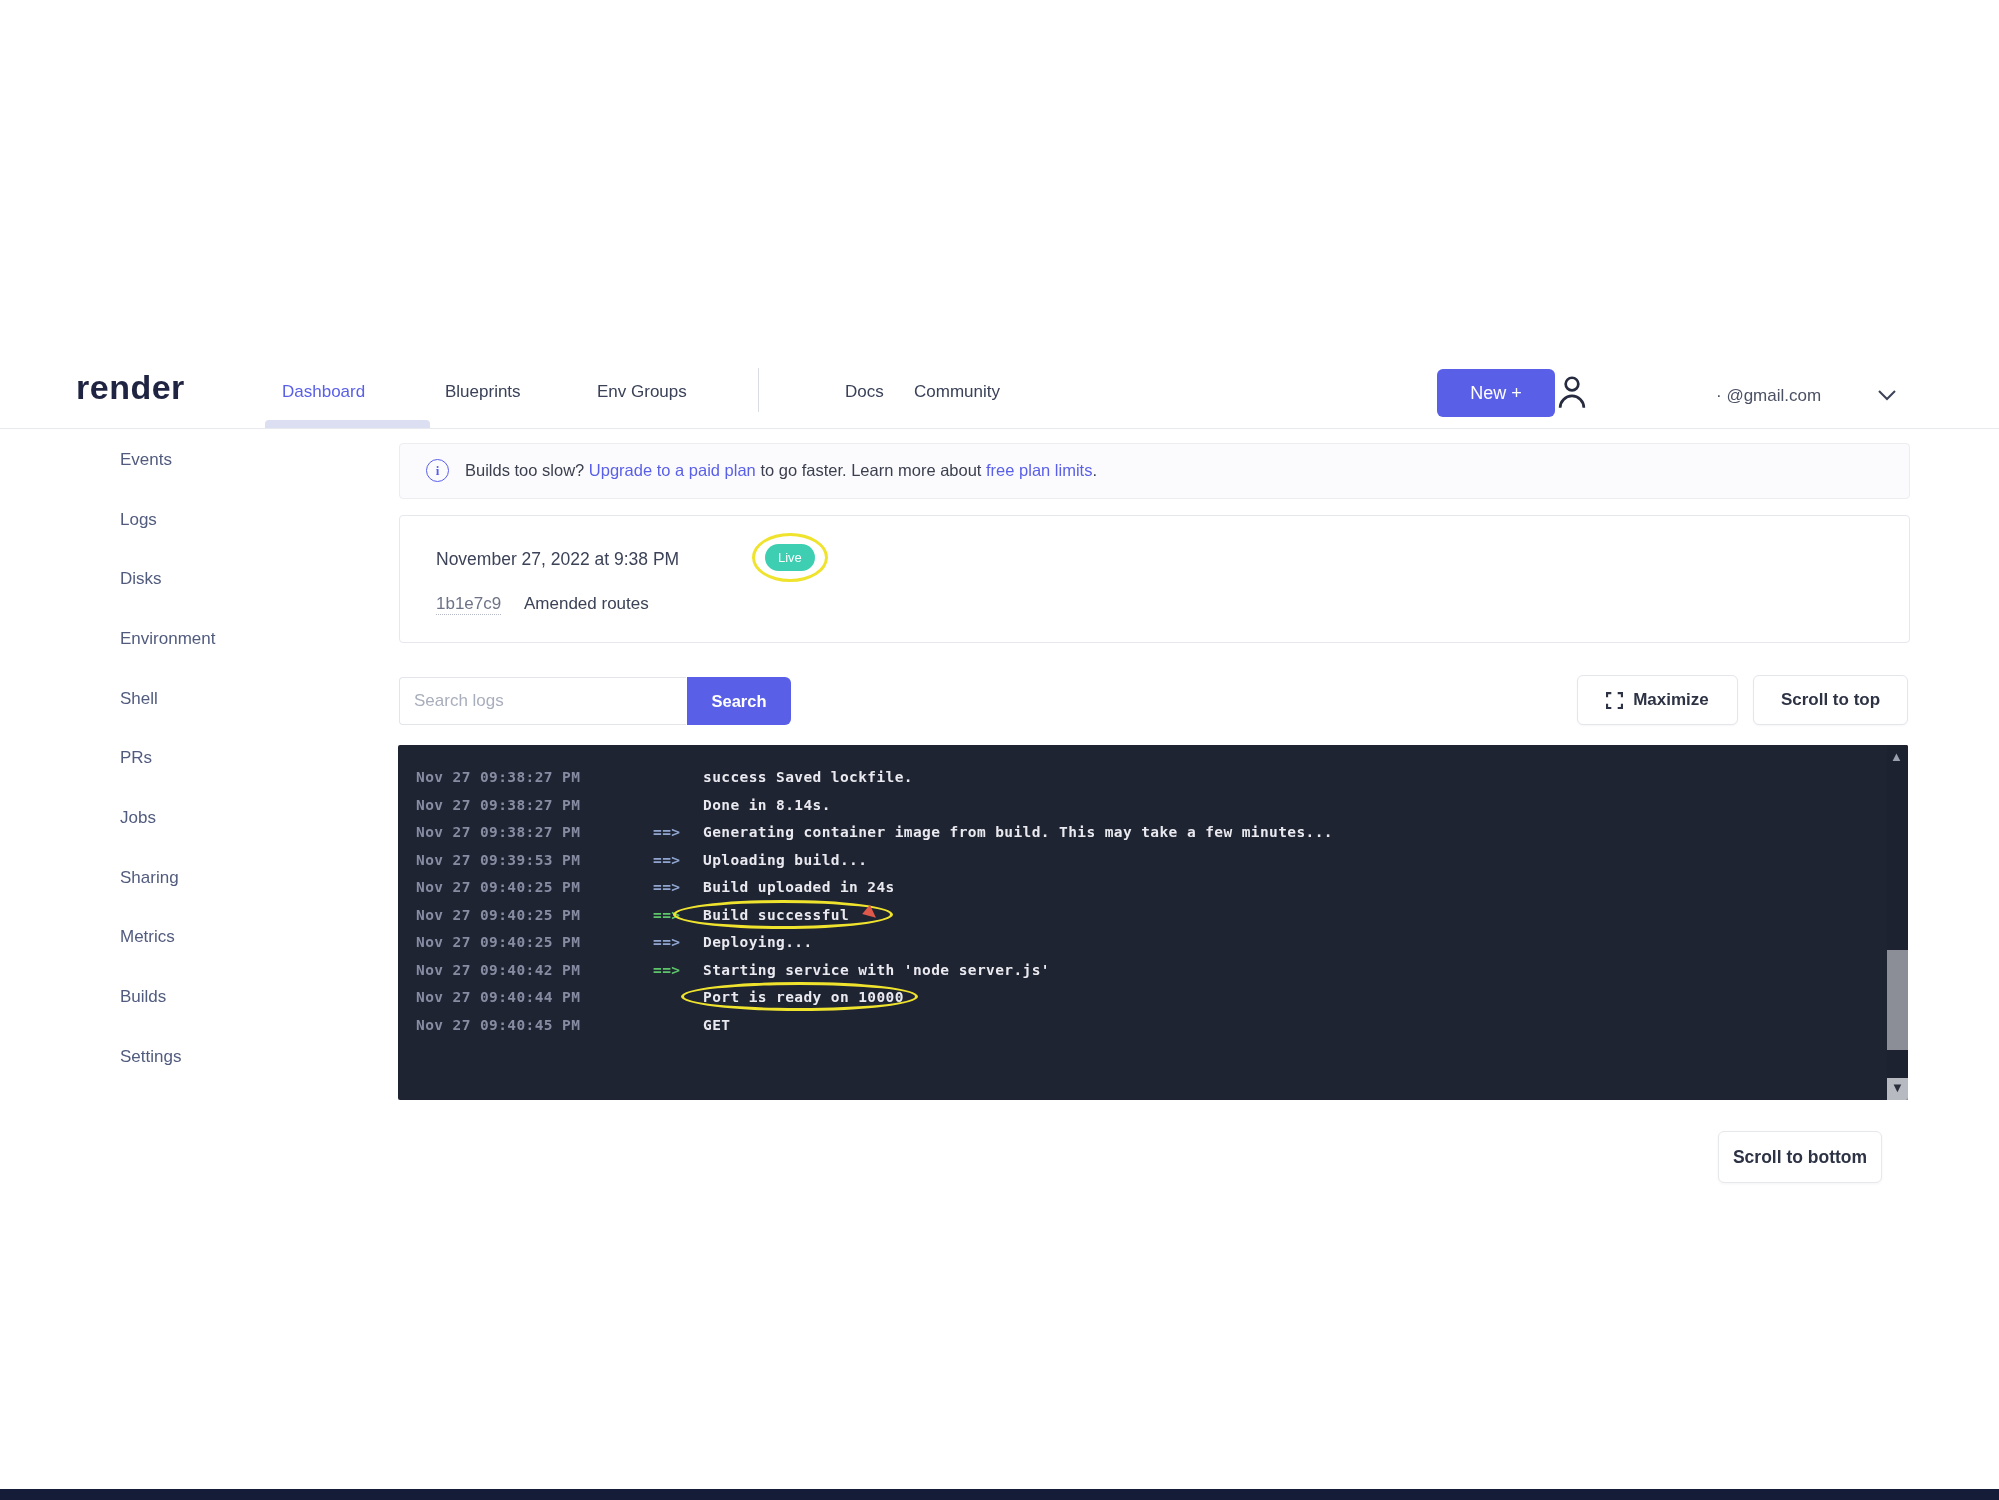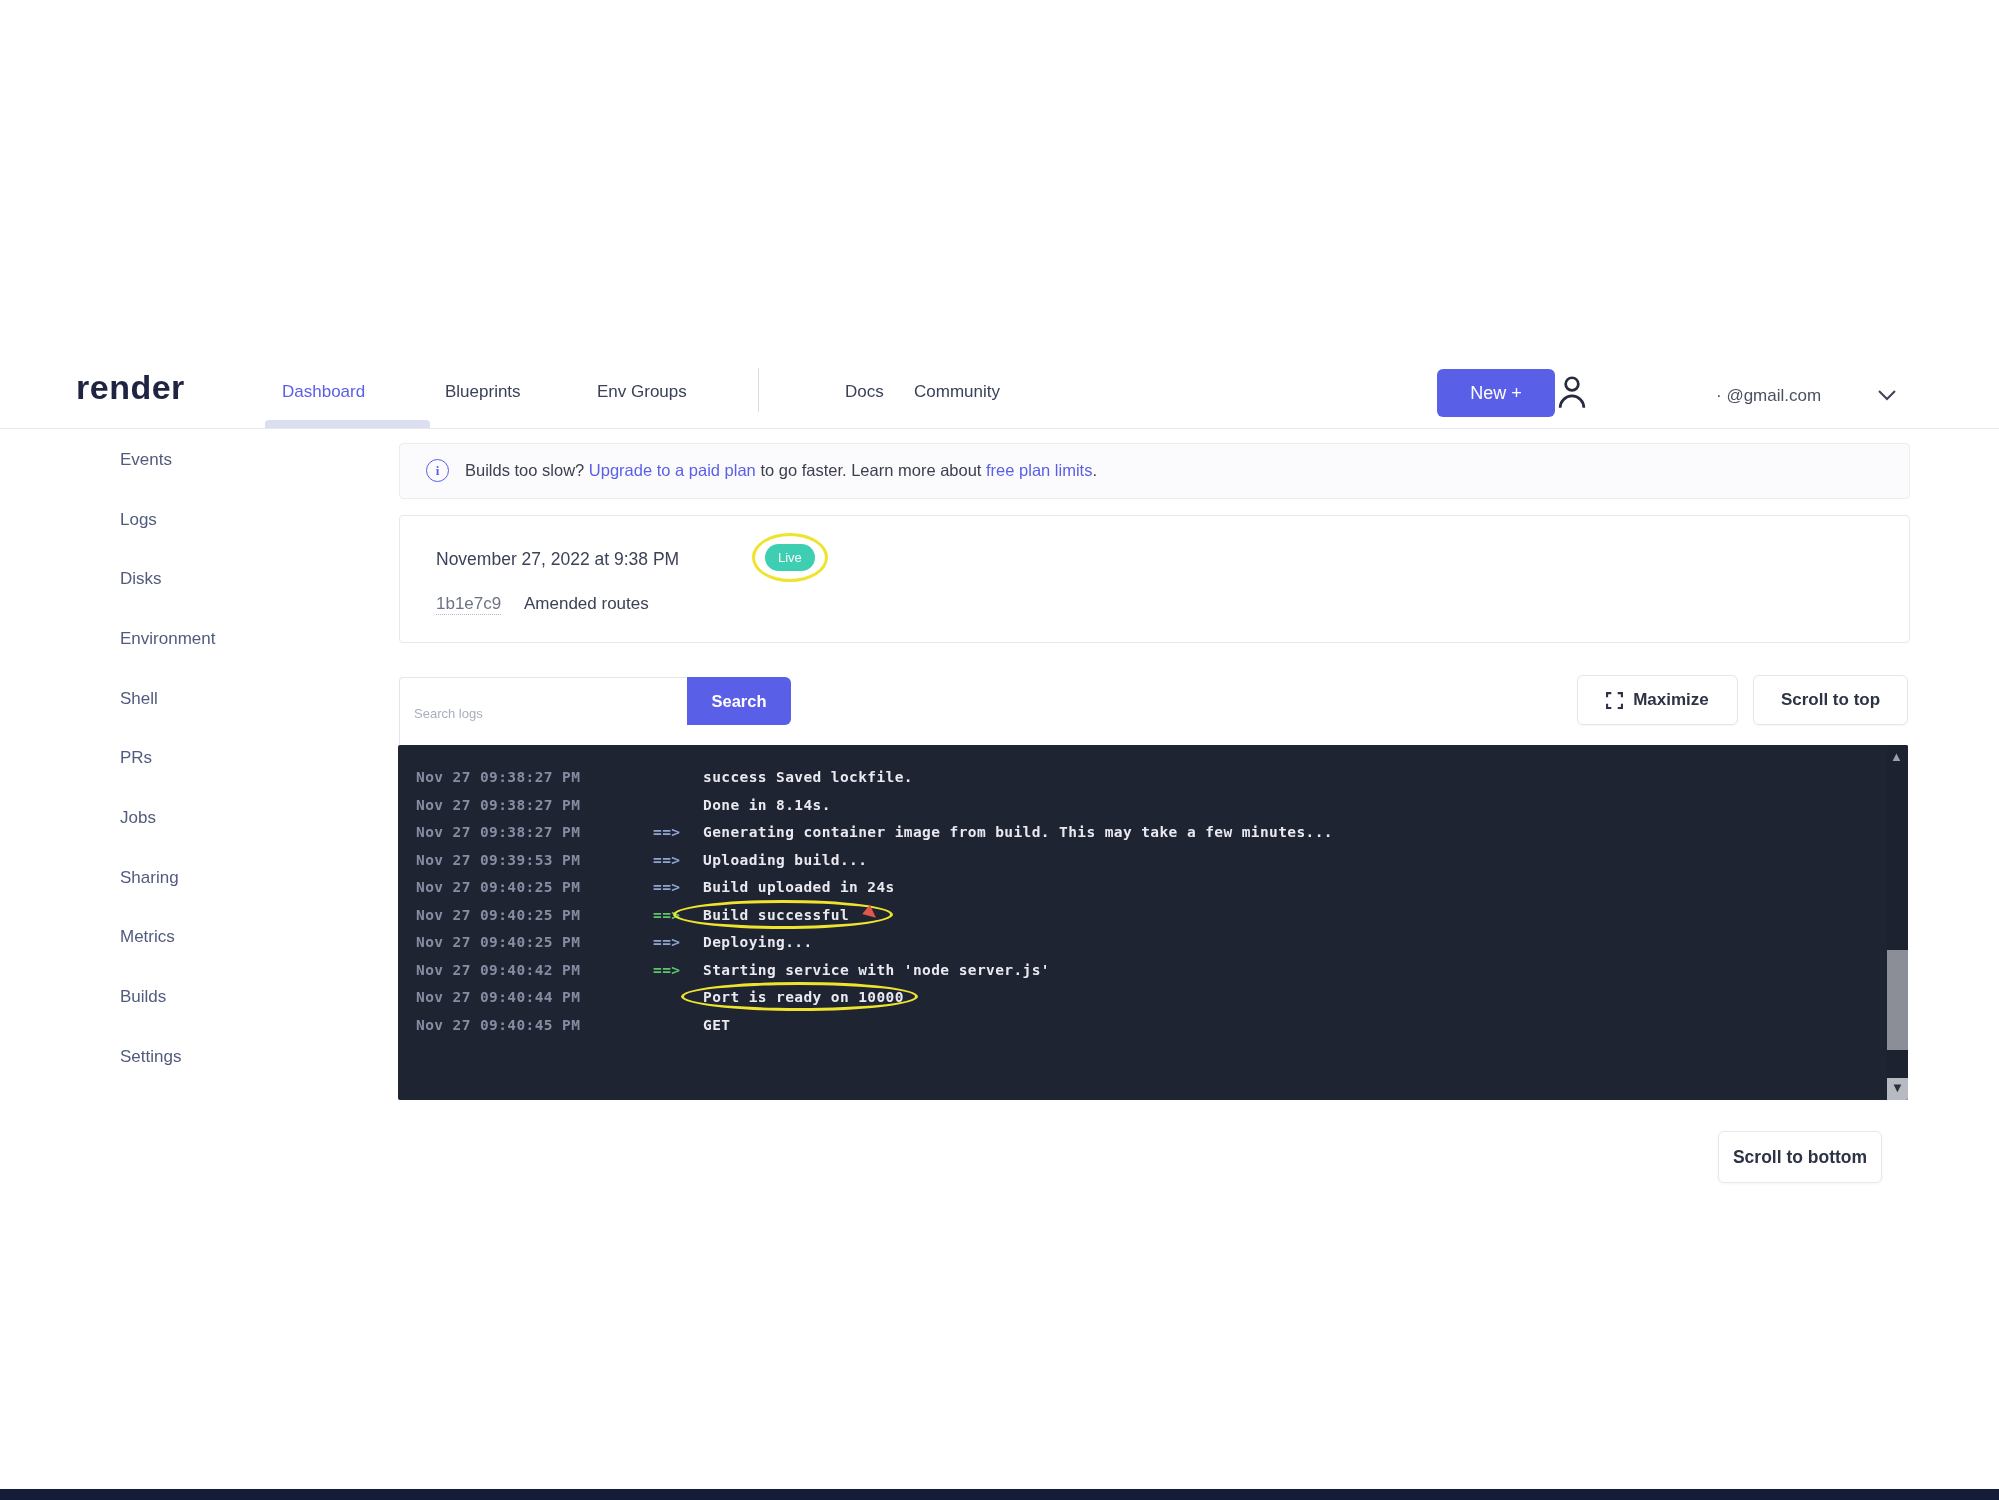--- a/index.html
+++ b/index.html
@@ -39,21 +39,21 @@
   .deploy-date{position:absolute;left:36px;top:33px;font-size:17.5px;color:#3c4257;}
   .live-wrap{position:absolute;left:365px;top:28px;}
   .live-badge{display:inline-block;background:#3ecfb2;color:#fff;font-size:13px;padding:6px 13px;border-radius:14px;}
   .ellipse-live{position:absolute;left:-13px;top:-11px;right:-13px;bottom:-11px;border:3.5px solid #efe32e;border-radius:50%;pointer-events:none;}
   .commit-row{position:absolute;left:36px;top:78px;font-size:17px;}
   .commit-hash{color:#6e7387;border-bottom:1.5px dotted #b6bac6;padding-bottom:1px;cursor:pointer;}
   .commit-msg{color:#3c4257;margin-left:18px;}
 
   
   .search-input{position:absolute;left:399px;top:677px;width:258px;height:46px;border:1px solid #e3e5ea;border-right:none;
-                border-radius:4px 0 0 4px;padding:12px 14px;font-size:13px;color:#333;outline:none;
+                border-radius:4px 0 0 4px;padding:0 14px;font-size:17px;color:#333;outline:none;
                 font-family:"Liberation Sans",sans-serif;}
   .search-input::placeholder{color:#a9aebc;}
   .search-btn{position:absolute;left:687px;top:677px;width:104px;height:48px;background:#5a5fe8;color:#fff;border:none;
               border-radius:0 6px 6px 0;font-size:16.5px;font-weight:700;cursor:pointer;font-family:"Liberation Sans",sans-serif;}
   .ctl-btn{position:absolute;top:675px;height:50px;background:#fff;border:1px solid #e4e6eb;border-radius:6px;
            font-size:17px;font-weight:700;color:#2d3344;cursor:pointer;font-family:"Liberation Sans",sans-serif;
            display:flex;align-items:center;justify-content:center;gap:10px;box-shadow:0 1px 2px rgba(30,35,60,.04);}
   .maximize-btn{left:1577px;width:161px;}
   .scrolltop-btn{left:1753px;width:155px;}
   .scrollbottom-btn{position:absolute;left:1718px;top:1131px;width:164px;height:52px;background:#fff;

